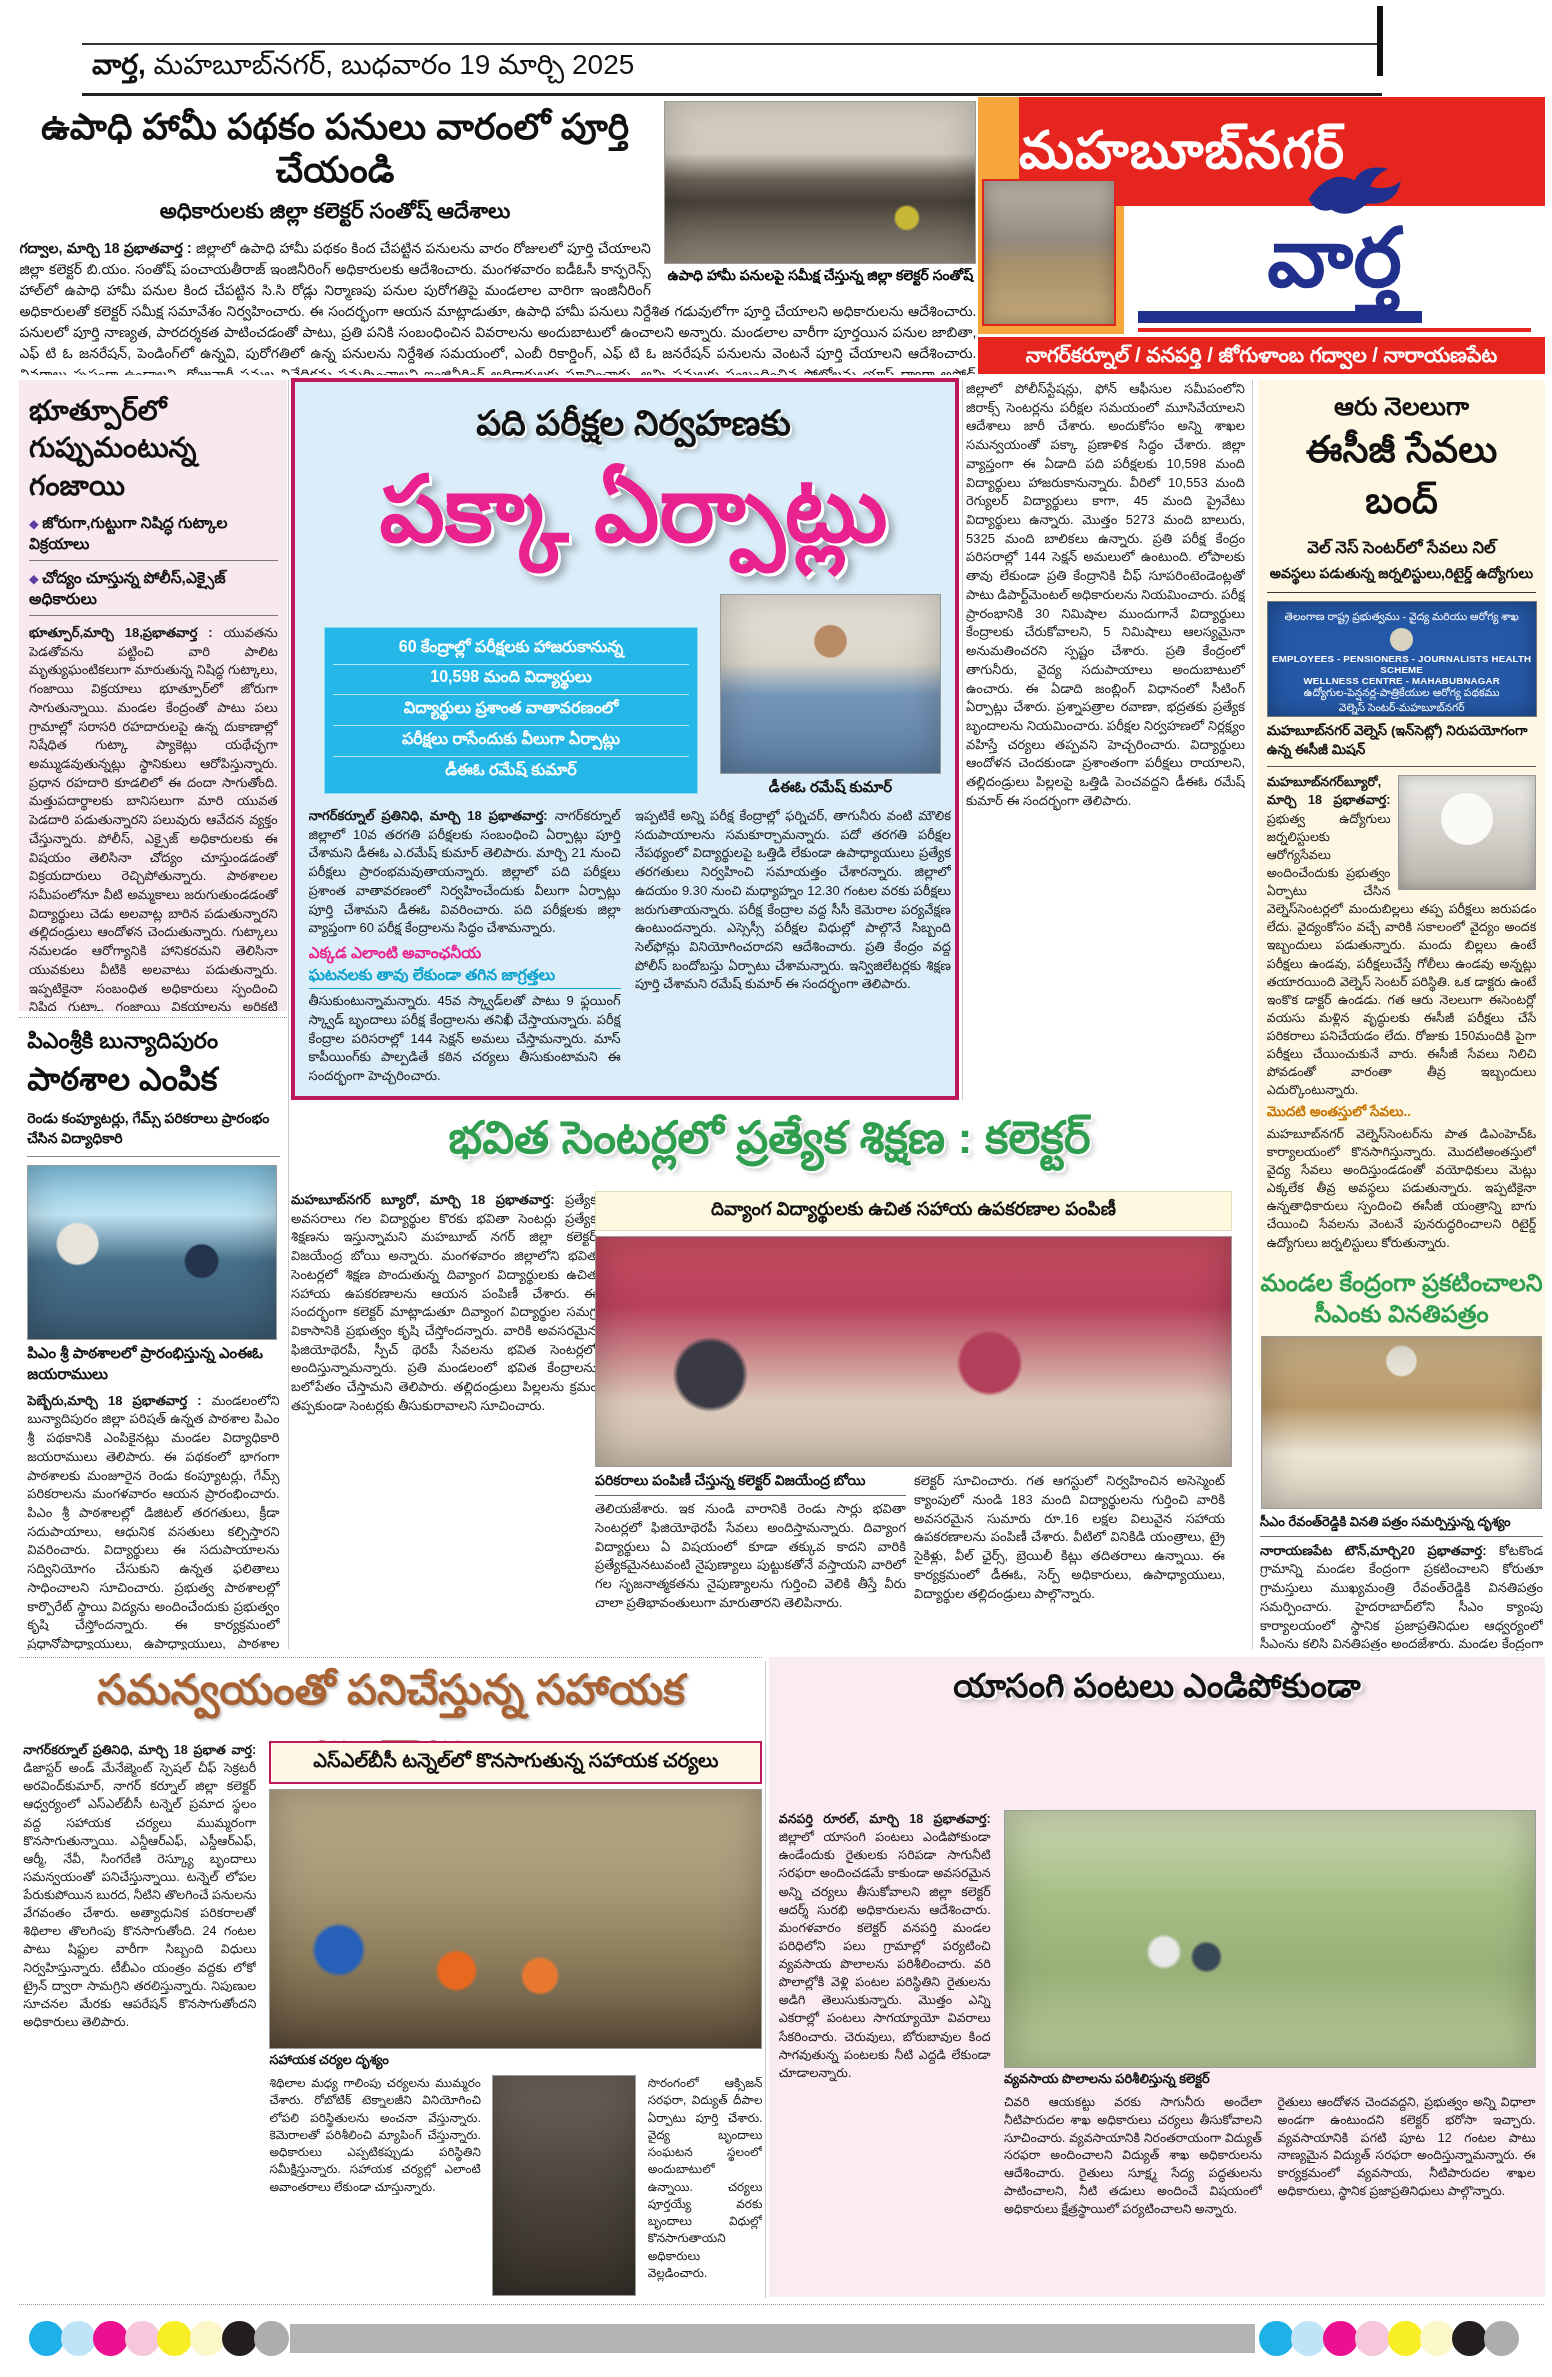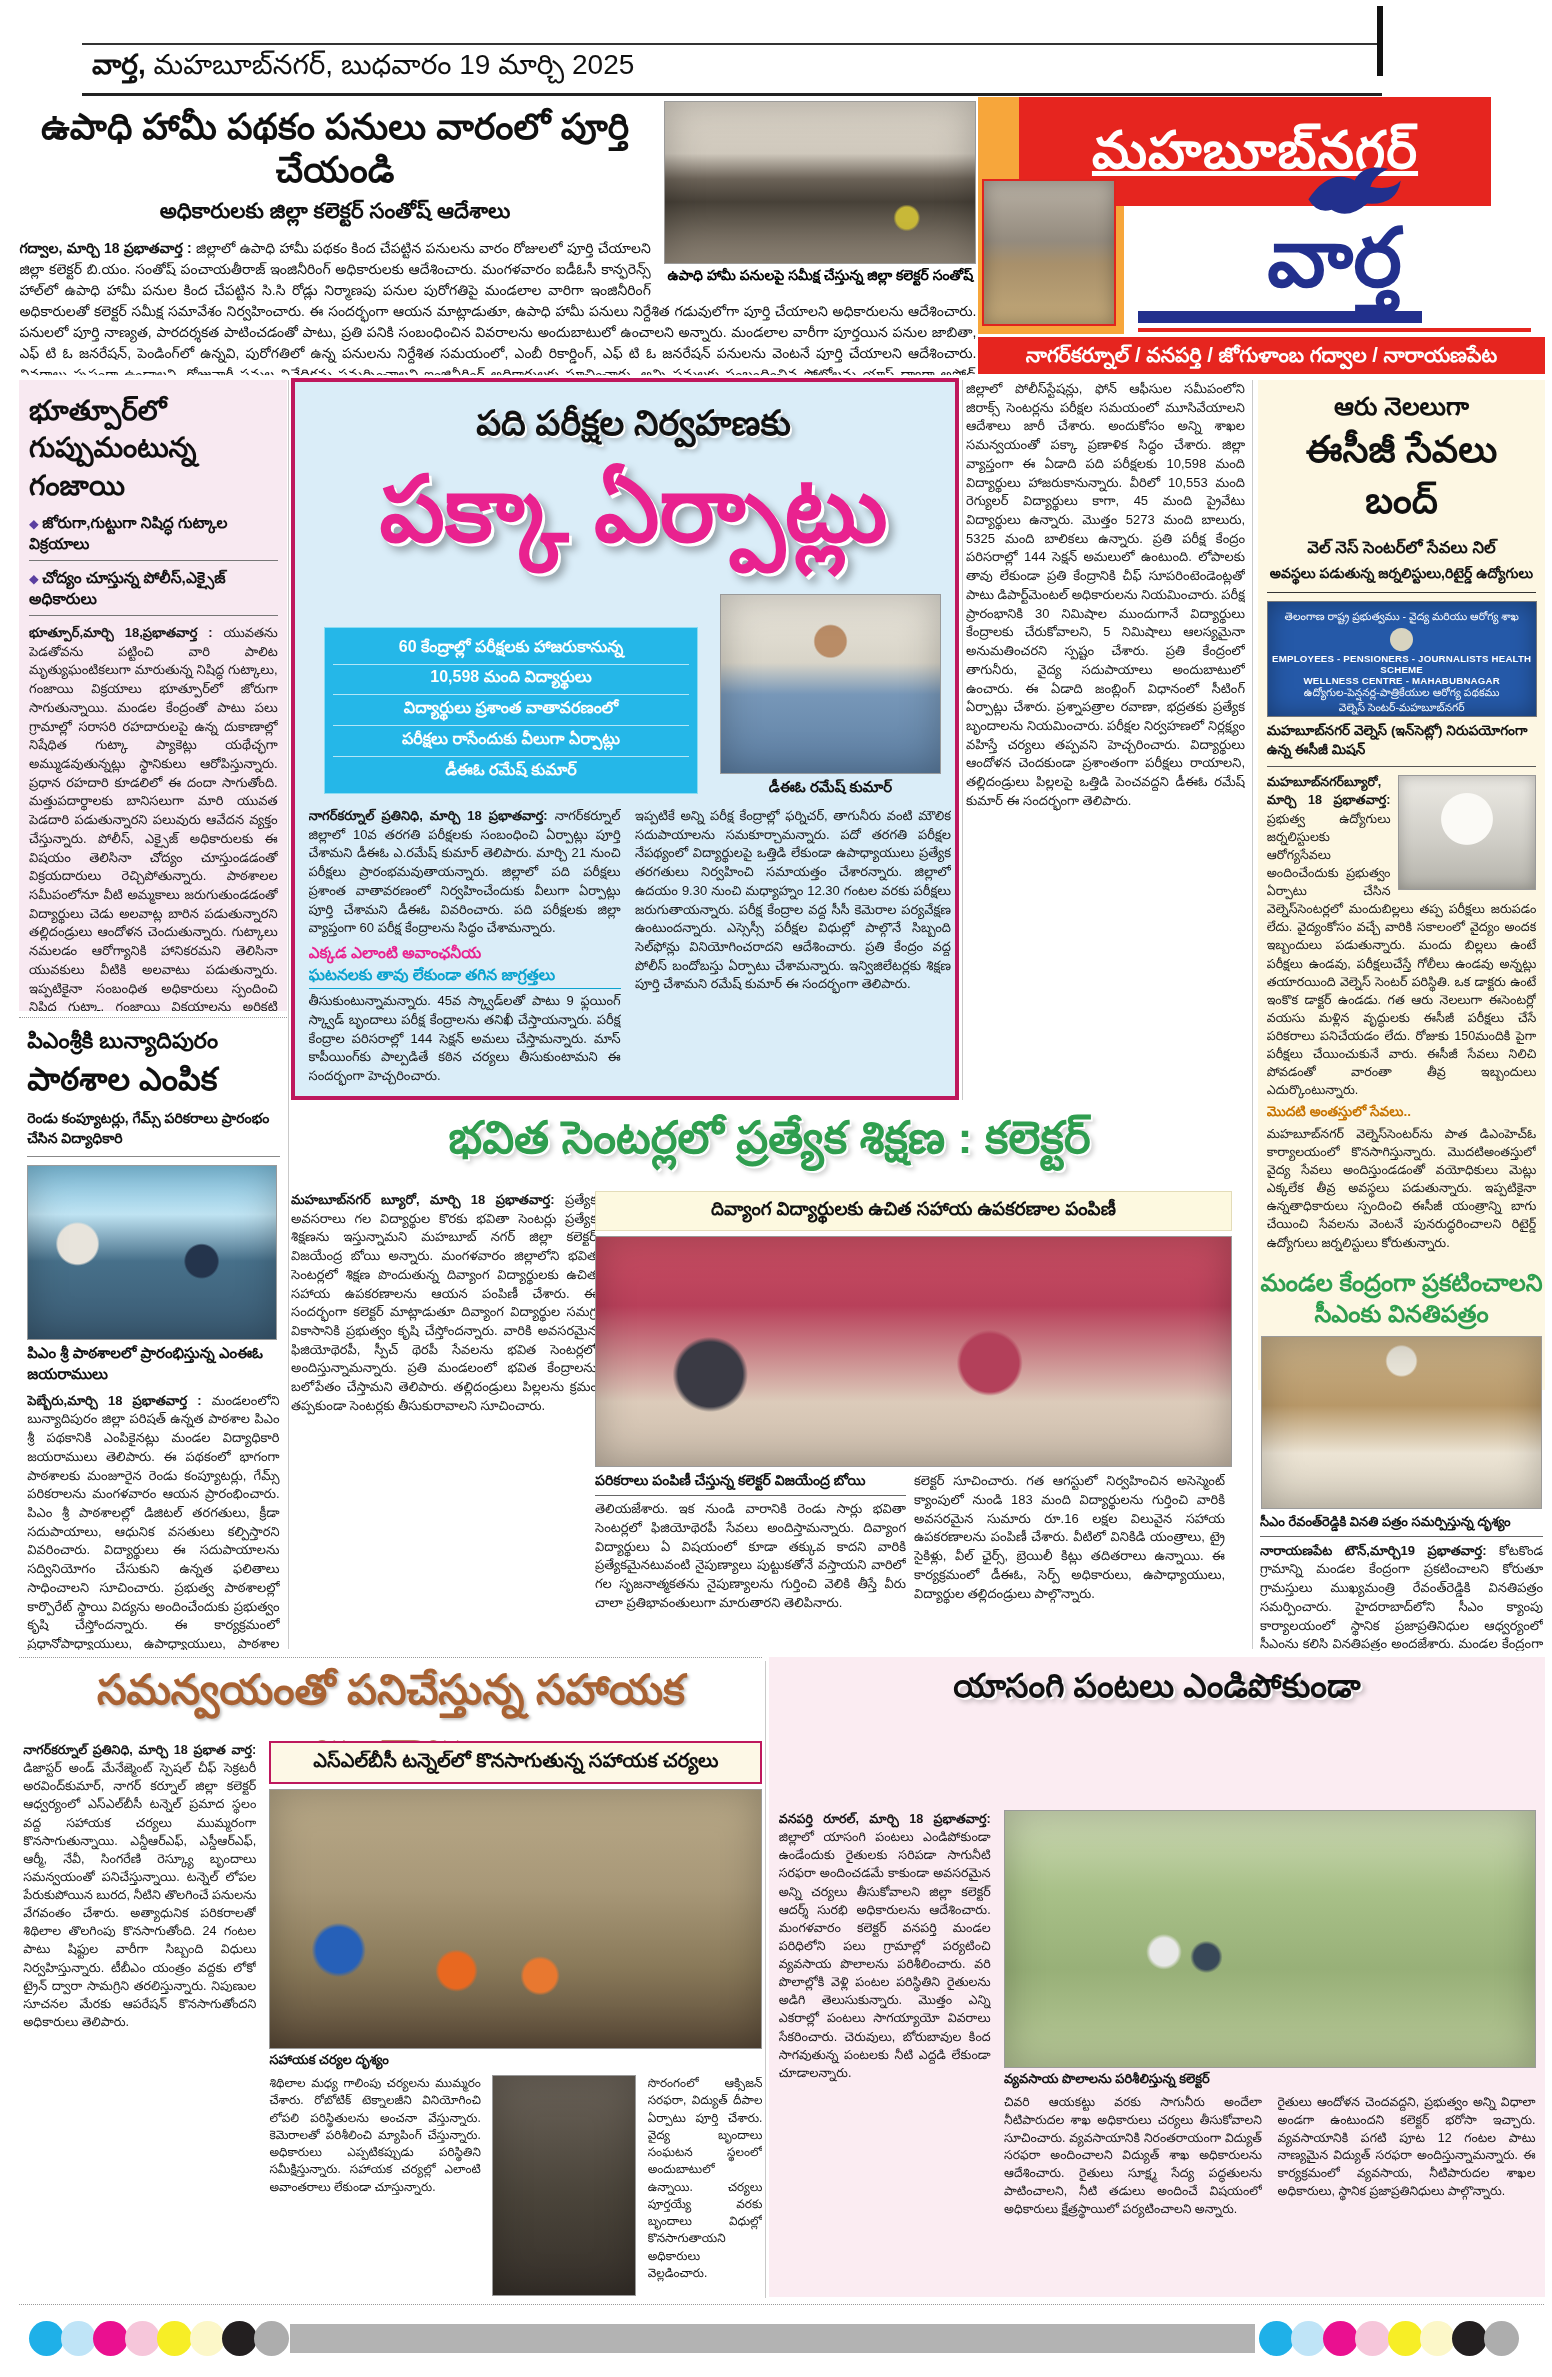--- a/index.html
+++ b/index.html
@@ -29,22 +29,22 @@
   #lead-photo{width:312px;height:163px;background:
      radial-gradient(circle at 78% 72%, #c8b838 0 4%, transparent 5%),
      linear-gradient(180deg,#ddd6ca 0%,#cfc8bc 32%,#6b6257 48%,#474138 62%,#9a8f80 100%);}
   #lead-cap{width:312px;padding-top:2.9px;text-align:center;font-size:14px;}
   #lead-h1{font-size:36px;font-weight:bold;text-align:center;line-height:1.2;padding-top:3.9px;}
   #lead-h2{font-size:21.3px;font-weight:bold;text-align:center;padding:7.8px 0 9.7px;}
   #lead-body{font-size:14px;line-height:1.5;text-align:justify;}
   
   #masthead{left:978px;top:94px;width:567px;height:279px;}
   #mh-orange{left:0;top:2.9px;width:146px;height:237px;background:var(--orange);}
-  #mh-banner{left:41px;top:2.9px;width:472px;height:109px;background:var(--red);color:#fff;
-     font-size:52px;font-weight:bold;text-align:center;line-height:107px;letter-spacing:1px;text-decoration:underline;}
+  #mh-banner{left:41px;top:2.9px;width:526px;height:109px;background:var(--red);color:#fff;
+     font-size:52px;font-weight:bold;line-height:107px;letter-spacing:1px;}
   #mh-dam{left:3.9px;top:85px;width:134px;height:147px;border:2.9px solid #e0241f;background:
      linear-gradient(180deg,#b9b1a5 0%,#948b7e 42%,#a8906b 58%,#c2a878 100%);box-shadow:inset 0 0 17.5px rgba(0,0,0,.3);}
   #mh-logo{left:146px;top:115px;width:421px;height:102px;color:var(--blue);font-size:82px;
      font-weight:bold;text-align:center;line-height:97px;}
   #mh-bar{left:160px;top:217px;width:284px;height:11.6px;background:var(--blue);}
   #mh-redline{left:160px;top:234px;width:393px;height:3.9px;background:var(--red);}
   #mh-dove{left:322px;top:64px;width:105px;height:70px;}
   #mh-regions{left:0;top:243px;width:567px;height:37px;background:var(--red);color:#fff;
      font-size:20.4px;font-weight:bold;text-align:center;line-height:36px;}
   
@@ -266,21 +266,21 @@
       <span>మహబూబ్‌నగర్ వెల్నెస్‌సెంటర్‌ను పాత డిఎంహెచ్‌ఓ కార్యాలయంలో కొనసాగిస్తున్నారు. మొదటిఅంతస్తులో వైద్య సేవలు అందిస్తుండడంతో వయోధికులు మెట్లు ఎక్కలేక తీవ్ర అవస్థలు పడుతున్నారు. ఇప్పటికైనా ఉన్నతాధికారులు స్పందించి ఈసీజీ యంత్రాన్ని బాగు చేయించి సేవలను వెంటనే పునరుద్ధరించాలని రిటైర్డ్ ఉద్యోగులు జర్నలిస్టులు కోరుతున్నారు.</span>
     </div>
   </div>
 
   <div class="abs" id="mandal">
     <div class="md-h">మండల కేంద్రంగా ప్రకటించాలని</div>
     <div class="md-h">సీఎంకు వినతిపత్రం</div>
     <div id="md-photo" class="photo"></div>
     <div id="md-cap">సీఎం రేవంత్‌రెడ్డికి వినతి పత్రం సమర్పిస్తున్న దృశ్యం</div>
     <div class="body-txt" style="height:115px;">
-      <b class="dl">నారాయణపేట టౌన్,మార్చి19 ప్రభాతవార్త: </b><span>కోటకొండ గ్రామాన్ని మండల కేంద్రంగా ప్రకటించాలని కోరుతూ గ్రామస్తులు ముఖ్యమంత్రి రేవంత్‌రెడ్డికి వినతిపత్రం సమర్పించారు. హైదరాబాద్‌లోని సీఎం క్యాంపు కార్యాలయంలో స్థానిక ప్రజాప్రతినిధుల ఆధ్వర్యంలో సీఎంను కలిసి వినతిపత్రం అందజేశారు. మండల కేంద్రంగా ప్రకటిస్తే పరిపాలన సౌలభ్యంతో పాటు గ్రామాల అభివృద్ధి జరుగుతుందని విన్నవించారు.</span>
+      <b class="dl">నారాయణపేట టౌన్,మార్చి20 ప్రభాతవార్త: </b><span>కోటకొండ గ్రామాన్ని మండల కేంద్రంగా ప్రకటించాలని కోరుతూ గ్రామస్తులు ముఖ్యమంత్రి రేవంత్‌రెడ్డికి వినతిపత్రం సమర్పించారు. హైదరాబాద్‌లోని సీఎం క్యాంపు కార్యాలయంలో స్థానిక ప్రజాప్రతినిధుల ఆధ్వర్యంలో సీఎంను కలిసి వినతిపత్రం అందజేశారు. మండల కేంద్రంగా ప్రకటిస్తే పరిపాలన సౌలభ్యంతో పాటు గ్రామాల అభివృద్ధి జరుగుతుందని విన్నవించారు.</span>
     </div>
 
   </div>
 
   <div class="abs" id="bhavita">
     <div id="bh-h">భవిత సెంటర్లలో ప్రత్యేక శిక్షణ : కలెక్టర్</div>
     <div class="abs body-txt" id="bh-col1">
       <b class="dl">మహబూబ్‌నగర్ బ్యూరో, మార్చి 18 ప్రభాతవార్త: </b><span>ప్రత్యేక అవసరాలు గల విద్యార్థుల కొరకు భవితా సెంటర్లు ప్రత్యేక శిక్షణను ఇస్తున్నామని మహబూబ్ నగర్ జిల్లా కలెక్టర్ విజయేంద్ర బోయి అన్నారు. మంగళవారం జిల్లాలోని భవిత సెంటర్లలో శిక్షణ పొందుతున్న దివ్యాంగ విద్యార్థులకు ఉచిత సహాయ ఉపకరణాలను ఆయన పంపిణీ చేశారు. ఈ సందర్భంగా కలెక్టర్ మాట్లాడుతూ దివ్యాంగ విద్యార్థుల సమగ్ర వికాసానికి ప్రభుత్వం కృషి చేస్తోందన్నారు. వారికి అవసరమైన ఫిజియోథెరపీ, స్పీచ్ థెరపీ సేవలను భవిత సెంటర్లలో అందిస్తున్నామన్నారు. ప్రతి మండలంలో భవిత కేంద్రాలను బలోపేతం చేస్తామని తెలిపారు. తల్లిదండ్రులు పిల్లలను క్రమం తప్పకుండా సెంటర్లకు తీసుకురావాలని సూచించారు.</span>
     </div>
     <div class="abs" id="bh-right">

